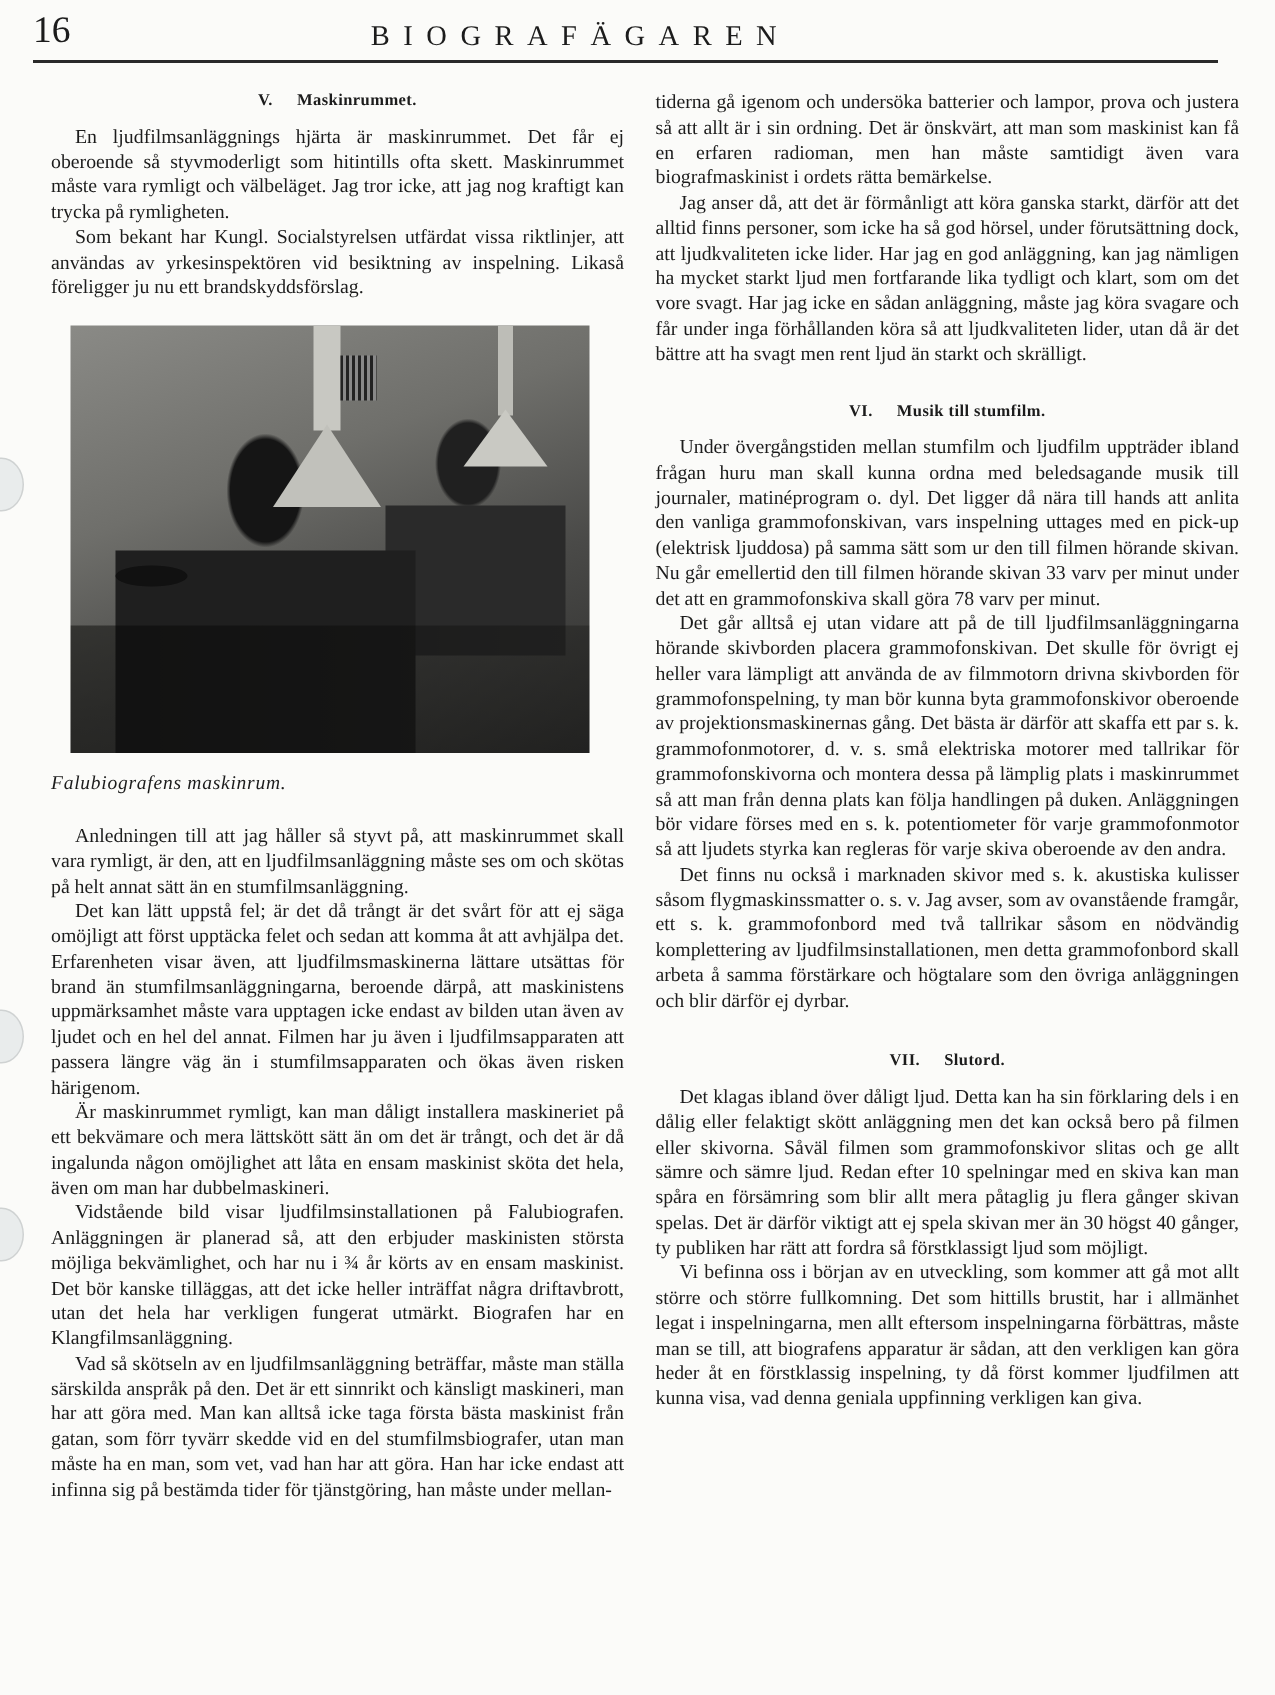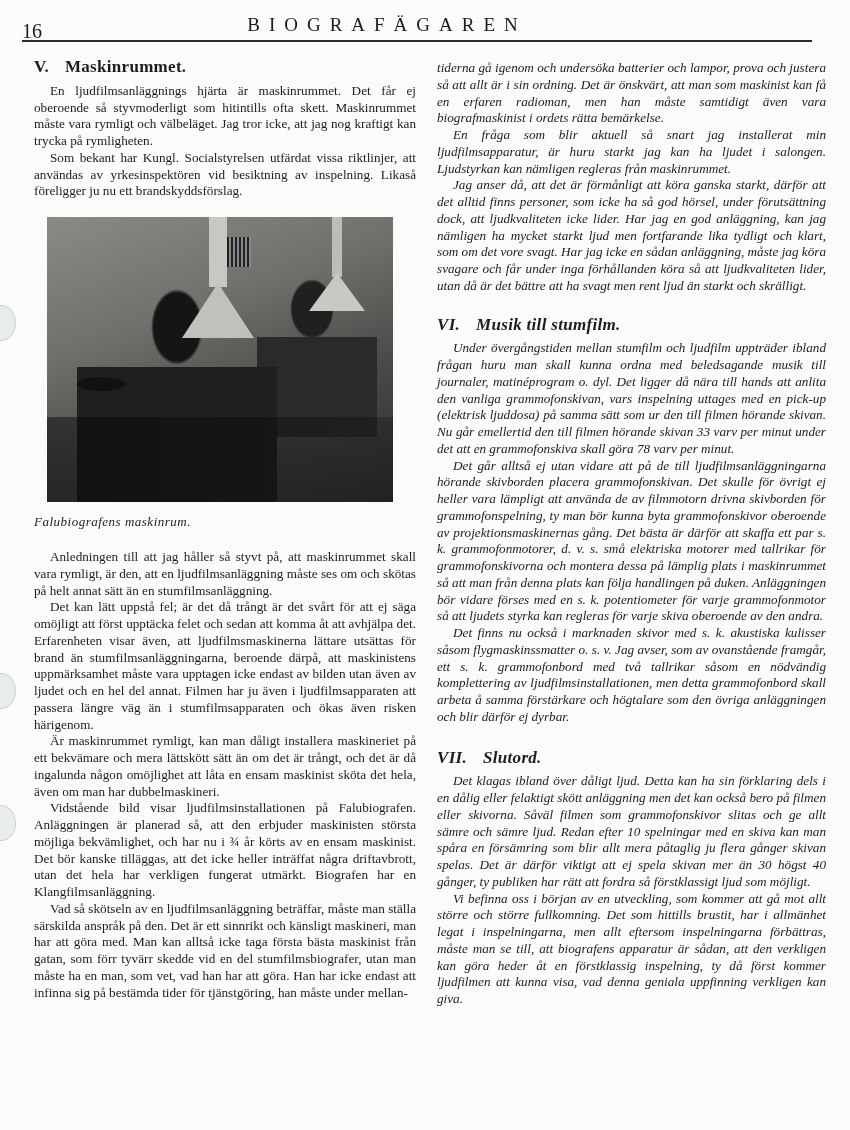--- a/index.html
+++ b/index.html
@@ -1,27 +1,27 @@
 <!DOCTYPE html>
 <html><head>
 <meta charset="utf-8">
 <style>
   html, body { margin: 0; padding: 0; }
   body {
     width: 850px; height: 1130px; background: #fbfbf9; position: relative; overflow: hidden;
     font-family: "Liberation Serif", "DejaVu Serif", serif; color: #1c1c1c;
   }
-  .page-number { position: absolute; left: 22px; top: 20px; font-size: 20px; font-family: Liberation Serif, serif; }
+  .page-number { position: absolute; left: 22px; top: 7px; font-size: 25px; font-family: Liberation Serif, serif; }
   .running-head { position: absolute; left: 0; width: 756px; top: 14px; text-align: center; font-size: 19px; letter-spacing: 9px; padding-left: 18px; box-sizing: border-box; }
   .head-rule { position: absolute; left: 22px; width: 790px; top: 40px; height: 0; border-top: 2px solid #2a2a2a; }
   .punch-hole { position: absolute; left: -14px; width: 28px; height: 34px; border-radius: 50%; background: #e9ecec; border: 1px solid #cfd2d2; }
   .col { position: absolute; top: 57px; font-size: 13.2px; line-height: 16.75px; text-align: justify; }
   .col-left { left: 34px; width: 382px; }
-  .col-right { left: 437px; width: 389px; top: 60px; font-style: italic; }
-  .heading { text-align: left; font-weight: bold; font-size: 17px; margin: 2px 0 7px 0; letter-spacing: 0.3px; }
+  .col-right { left: 437px; width: 389px; top: 60px; }
+  .heading { text-align: center; font-weight: bold; font-size: 11px; margin: 2px 0 7px 0; letter-spacing: 0.3px; }
   .heading .num { margin-right: 16px; }
   .para { margin: 0; text-indent: 16px; }
   .para.cont { text-indent: 0; }
   .photo {
     position: absolute; left: 47px; top: 217px; width: 346px; height: 285px;
     background:
       radial-gradient(ellipse 26px 38px at 130px 110px, #151515 90%, transparent 100%),
       radial-gradient(ellipse 22px 30px at 265px 92px, #202020 90%, transparent 100%),
       linear-gradient(180deg, transparent 0, transparent 40%, rgba(0,0,0,0) 40%),
       linear-gradient(160deg, #8a8a86 0%, #6f6f6b 35%, #4a4a48 65%, #2c2c2b 100%);
@@ -73,21 +73,20 @@
 <div class="col col-left" style="top:549px">
   <p class="para">Anledningen till att jag håller så styvt på, att maskinrummet skall vara rymligt, är den, att en ljudfilmsanläggning måste ses om och skötas på helt annat sätt än en stumfilmsanläggning.</p>
   <p class="para">Det kan lätt uppstå fel; är det då trångt är det svårt för att ej säga omöjligt att först upptäcka felet och sedan att komma åt att avhjälpa det. Erfarenheten visar även, att ljudfilmsmaskinerna lättare utsättas för brand än stumfilmsanläggningarna, beroende därpå, att maskinistens uppmärksamhet måste vara upptagen icke endast av bilden utan även av ljudet och en hel del annat. Filmen har ju även i ljudfilmsapparaten att passera längre väg än i stumfilmsapparaten och ökas även risken härigenom.</p>
   <p class="para">Är maskinrummet rymligt, kan man dåligt installera maskineriet på ett bekvämare och mera lättskött sätt än om det är trångt, och det är då ingalunda någon omöjlighet att låta en ensam maskinist sköta det hela, även om man har dubbelmaskineri.</p>
   <p class="para">Vidstående bild visar ljudfilmsinstallationen på Falubiografen. Anläggningen är planerad så, att den erbjuder maskinisten största möjliga bekvämlighet, och har nu i ¾ år körts av en ensam maskinist. Det bör kanske tilläggas, att det icke heller inträffat några driftavbrott, utan det hela har verkligen fungerat utmärkt. Biografen har en Klangfilmsanläggning.</p>
   <p class="para">Vad så skötseln av en ljudfilmsanläggning beträffar, måste man ställa särskilda anspråk på den. Det är ett sinnrikt och känsligt maskineri, man har att göra med. Man kan alltså icke taga första bästa maskinist från gatan, som förr tyvärr skedde vid en del stumfilmsbiografer, utan man måste ha en man, som vet, vad han har att göra. Han har icke endast att infinna sig på bestämda tider för tjänstgöring, han måste under mellan-</p>
 </div>
 
 <div class="col col-right">
   <p class="para cont">tiderna gå igenom och undersöka batterier och lampor, prova och justera så att allt är i sin ordning. Det är önskvärt, att man som maskinist kan få en erfaren radioman, men han måste samtidigt även vara biografmaskinist i ordets rätta bemärkelse.</p>
-  <p class="para">En fråga som blir aktuell så snart jag installerat min ljudfilmsapparatur, är huru starkt jag kan ha ljudet i salongen. Ljudstyrkan kan nämligen regleras från maskinrummet.</p>
   <p class="para">Jag anser då, att det är förmånligt att köra ganska starkt, därför att det alltid finns personer, som icke ha så god hörsel, under förutsättning dock, att ljudkvaliteten icke lider. Har jag en god anläggning, kan jag nämligen ha mycket starkt ljud men fortfarande lika tydligt och klart, som om det vore svagt. Har jag icke en sådan anläggning, måste jag köra svagare och får under inga förhållanden köra så att ljudkvaliteten lider, utan då är det bättre att ha svagt men rent ljud än starkt och skrälligt.</p>
 
   <div class="heading" style="margin-top:22px">
     <span class="num">VI.</span><span>Musik till stumfilm.</span>
   </div>
   <p class="para">Under övergångstiden mellan stumfilm och ljudfilm uppträder ibland frågan huru man skall kunna ordna med beledsagande musik till journaler, matinéprogram o. dyl. Det ligger då nära till hands att anlita den vanliga grammofonskivan, vars inspelning uttages med en pick-up (elektrisk ljuddosa) på samma sätt som ur den till filmen hörande skivan. Nu går emellertid den till filmen hörande skivan 33 varv per minut under det att en grammofonskiva skall göra 78 varv per minut.</p>
   <p class="para">Det går alltså ej utan vidare att på de till ljudfilmsanläggningarna hörande skivborden placera grammofonskivan. Det skulle för övrigt ej heller vara lämpligt att använda de av filmmotorn drivna skivborden för grammofonspelning, ty man bör kunna byta grammofonskivor oberoende av projektionsmaskinernas gång. Det bästa är därför att skaffa ett par s. k. grammofonmotorer, d. v. s. små elektriska motorer med tallrikar för grammofonskivorna och montera dessa på lämplig plats i maskinrummet så att man från denna plats kan följa handlingen på duken. Anläggningen bör vidare förses med en s. k. potentiometer för varje grammofonmotor så att ljudets styrka kan regleras för varje skiva oberoende av den andra.</p>
   <p class="para">Det finns nu också i marknaden skivor med s. k. akustiska kulisser såsom flygmaskinssmatter o. s. v. Jag avser, som av ovanstående framgår, ett s. k. grammofonbord med två tallrikar såsom en nödvändig komplettering av ljudfilmsinstallationen, men detta grammofonbord skall arbeta å samma förstärkare och högtalare som den övriga anläggningen och blir därför ej dyrbar.</p>
 
   <div class="heading" style="margin-top:24px">

